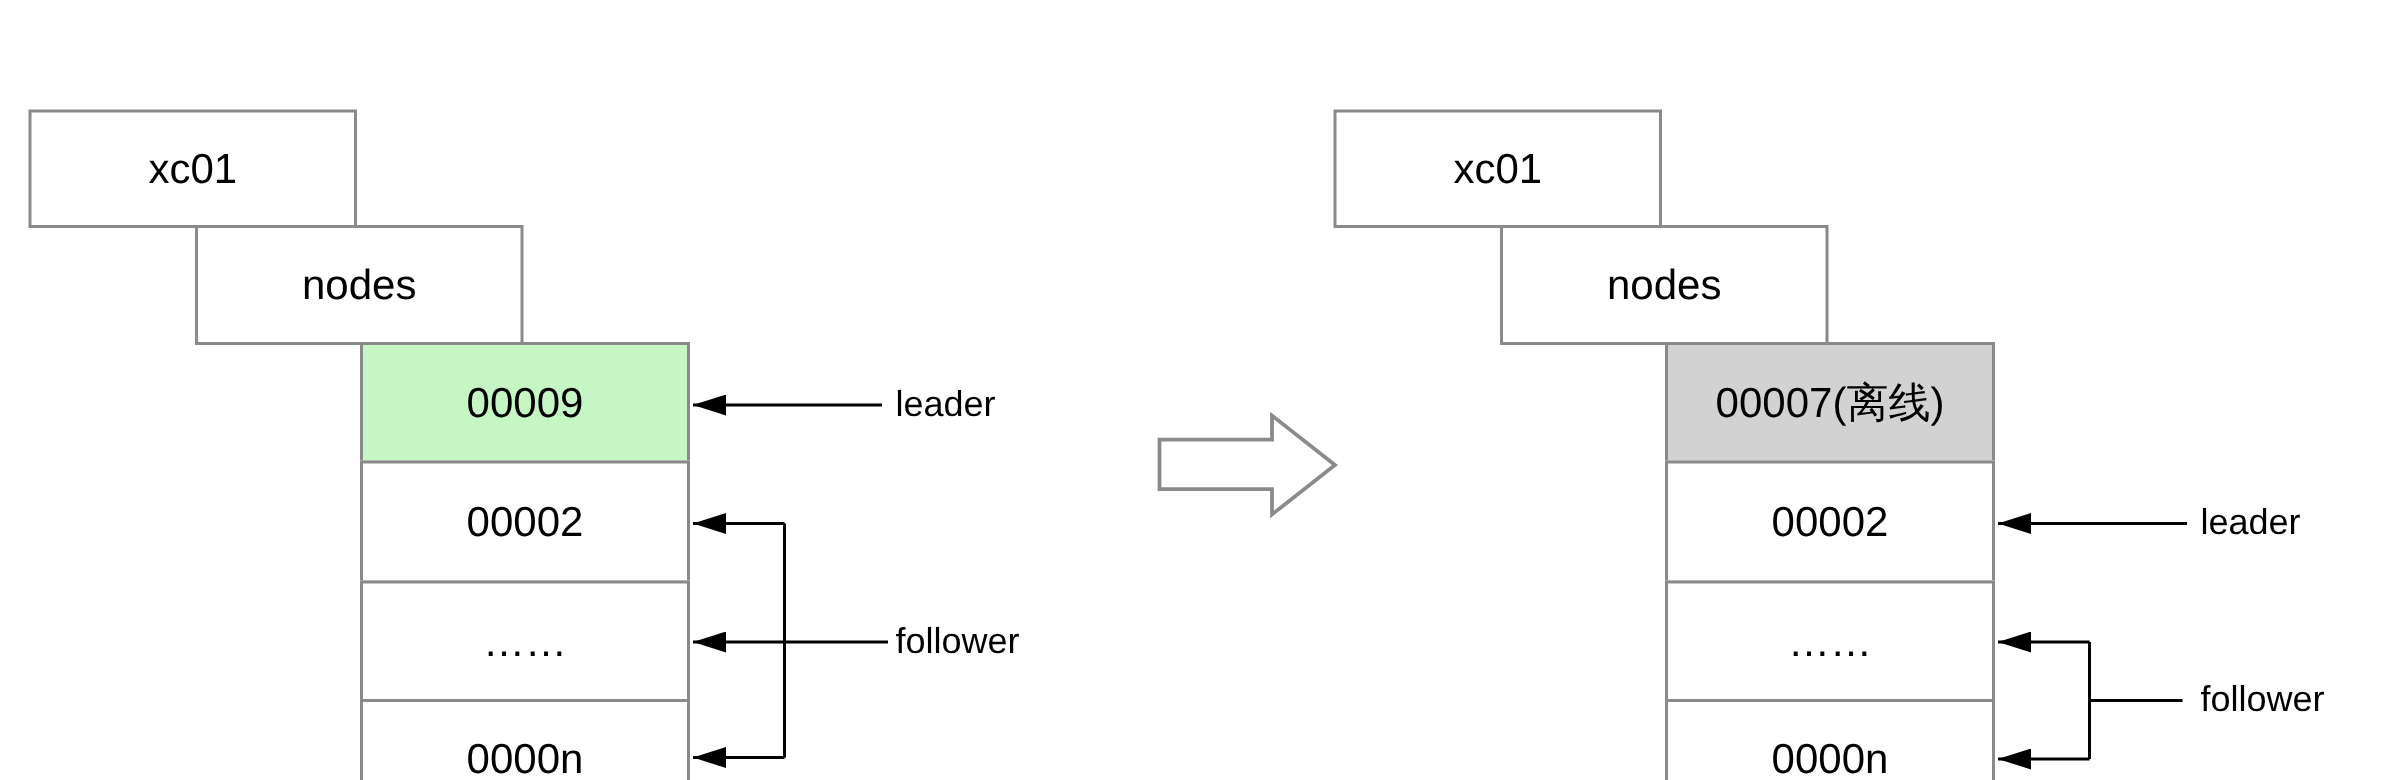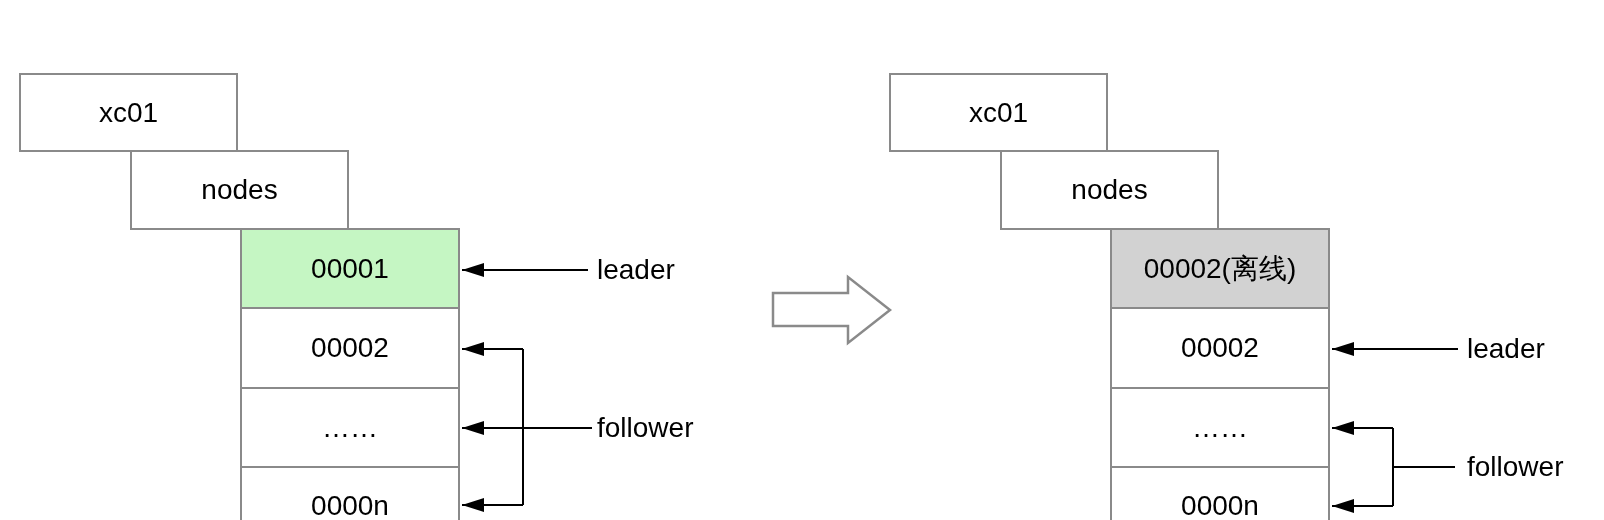--- a/index.html
+++ b/index.html
@@ -35,21 +35,21 @@
     font-size:28px;
     line-height:1;
     white-space:nowrap;
   }
   .box.leader-fill{background:var(--leader_fill);}
   .box.offline-fill{background:var(--offline_fill);}
   .annotation{
     position:absolute;
     height:34px;
     display:flex;align-items:center;
-    font-size:28px;
+    font-size:24px;
     line-height:34px;
     white-space:nowrap;
   }
   .conn{stroke:var(--connector);stroke-width:2;fill:none;}
   .bigarrow{fill:#ffffff;stroke:var(--transition_arrow_outline);stroke-width:2.5;stroke-linejoin:miter;}
 </style>
 </head>
 <body>
 
 <div class="canvas">
@@ -78,21 +78,21 @@
     <line class="conn" x1="1455" y1="425" x2="1393" y2="425"></line>
   </svg>
 
   <div class="box" style="left:19px;top:31px;width:219px;height:79px">
     <span>xc01</span>
   </div>
   <div class="box" style="left:130px;top:108px;width:219px;height:80px">
     <span>nodes</span>
   </div>
   <div class="box leader-fill" style="left:240px;top:186px;width:220px;height:81px">
-    <span>00001</span>
+    <span>00009</span>
   </div>
   <div class="box" style="left:240px;top:265px;width:220px;height:82px">
     <span>00002</span>
   </div>
   <div class="box" style="left:240px;top:345px;width:220px;height:81px">
     <span>……</span>
   </div>
   <div class="box" style="left:240px;top:424px;width:220px;height:79px">
     <span>0000n</span>
   </div>
@@ -100,21 +100,21 @@
   <div class="annotation" style="left:597px;top:211px">leader</div>
   <div class="annotation" style="left:597px;top:369px">follower</div>
 
   <div class="box" style="left:889px;top:31px;width:219px;height:79px">
     <span>xc01</span>
   </div>
   <div class="box" style="left:1000px;top:108px;width:219px;height:80px">
     <span>nodes</span>
   </div>
   <div class="box offline-fill" style="left:1110px;top:186px;width:220px;height:81px">
-    <span>00002(离线)</span>
+    <span>00007(离线)</span>
   </div>
   <div class="box" style="left:1110px;top:265px;width:220px;height:82px">
     <span>00002</span>
   </div>
   <div class="box" style="left:1110px;top:345px;width:220px;height:81px">
     <span>……</span>
   </div>
   <div class="box" style="left:1110px;top:424px;width:220px;height:79px">
     <span>0000n</span>
   </div>

